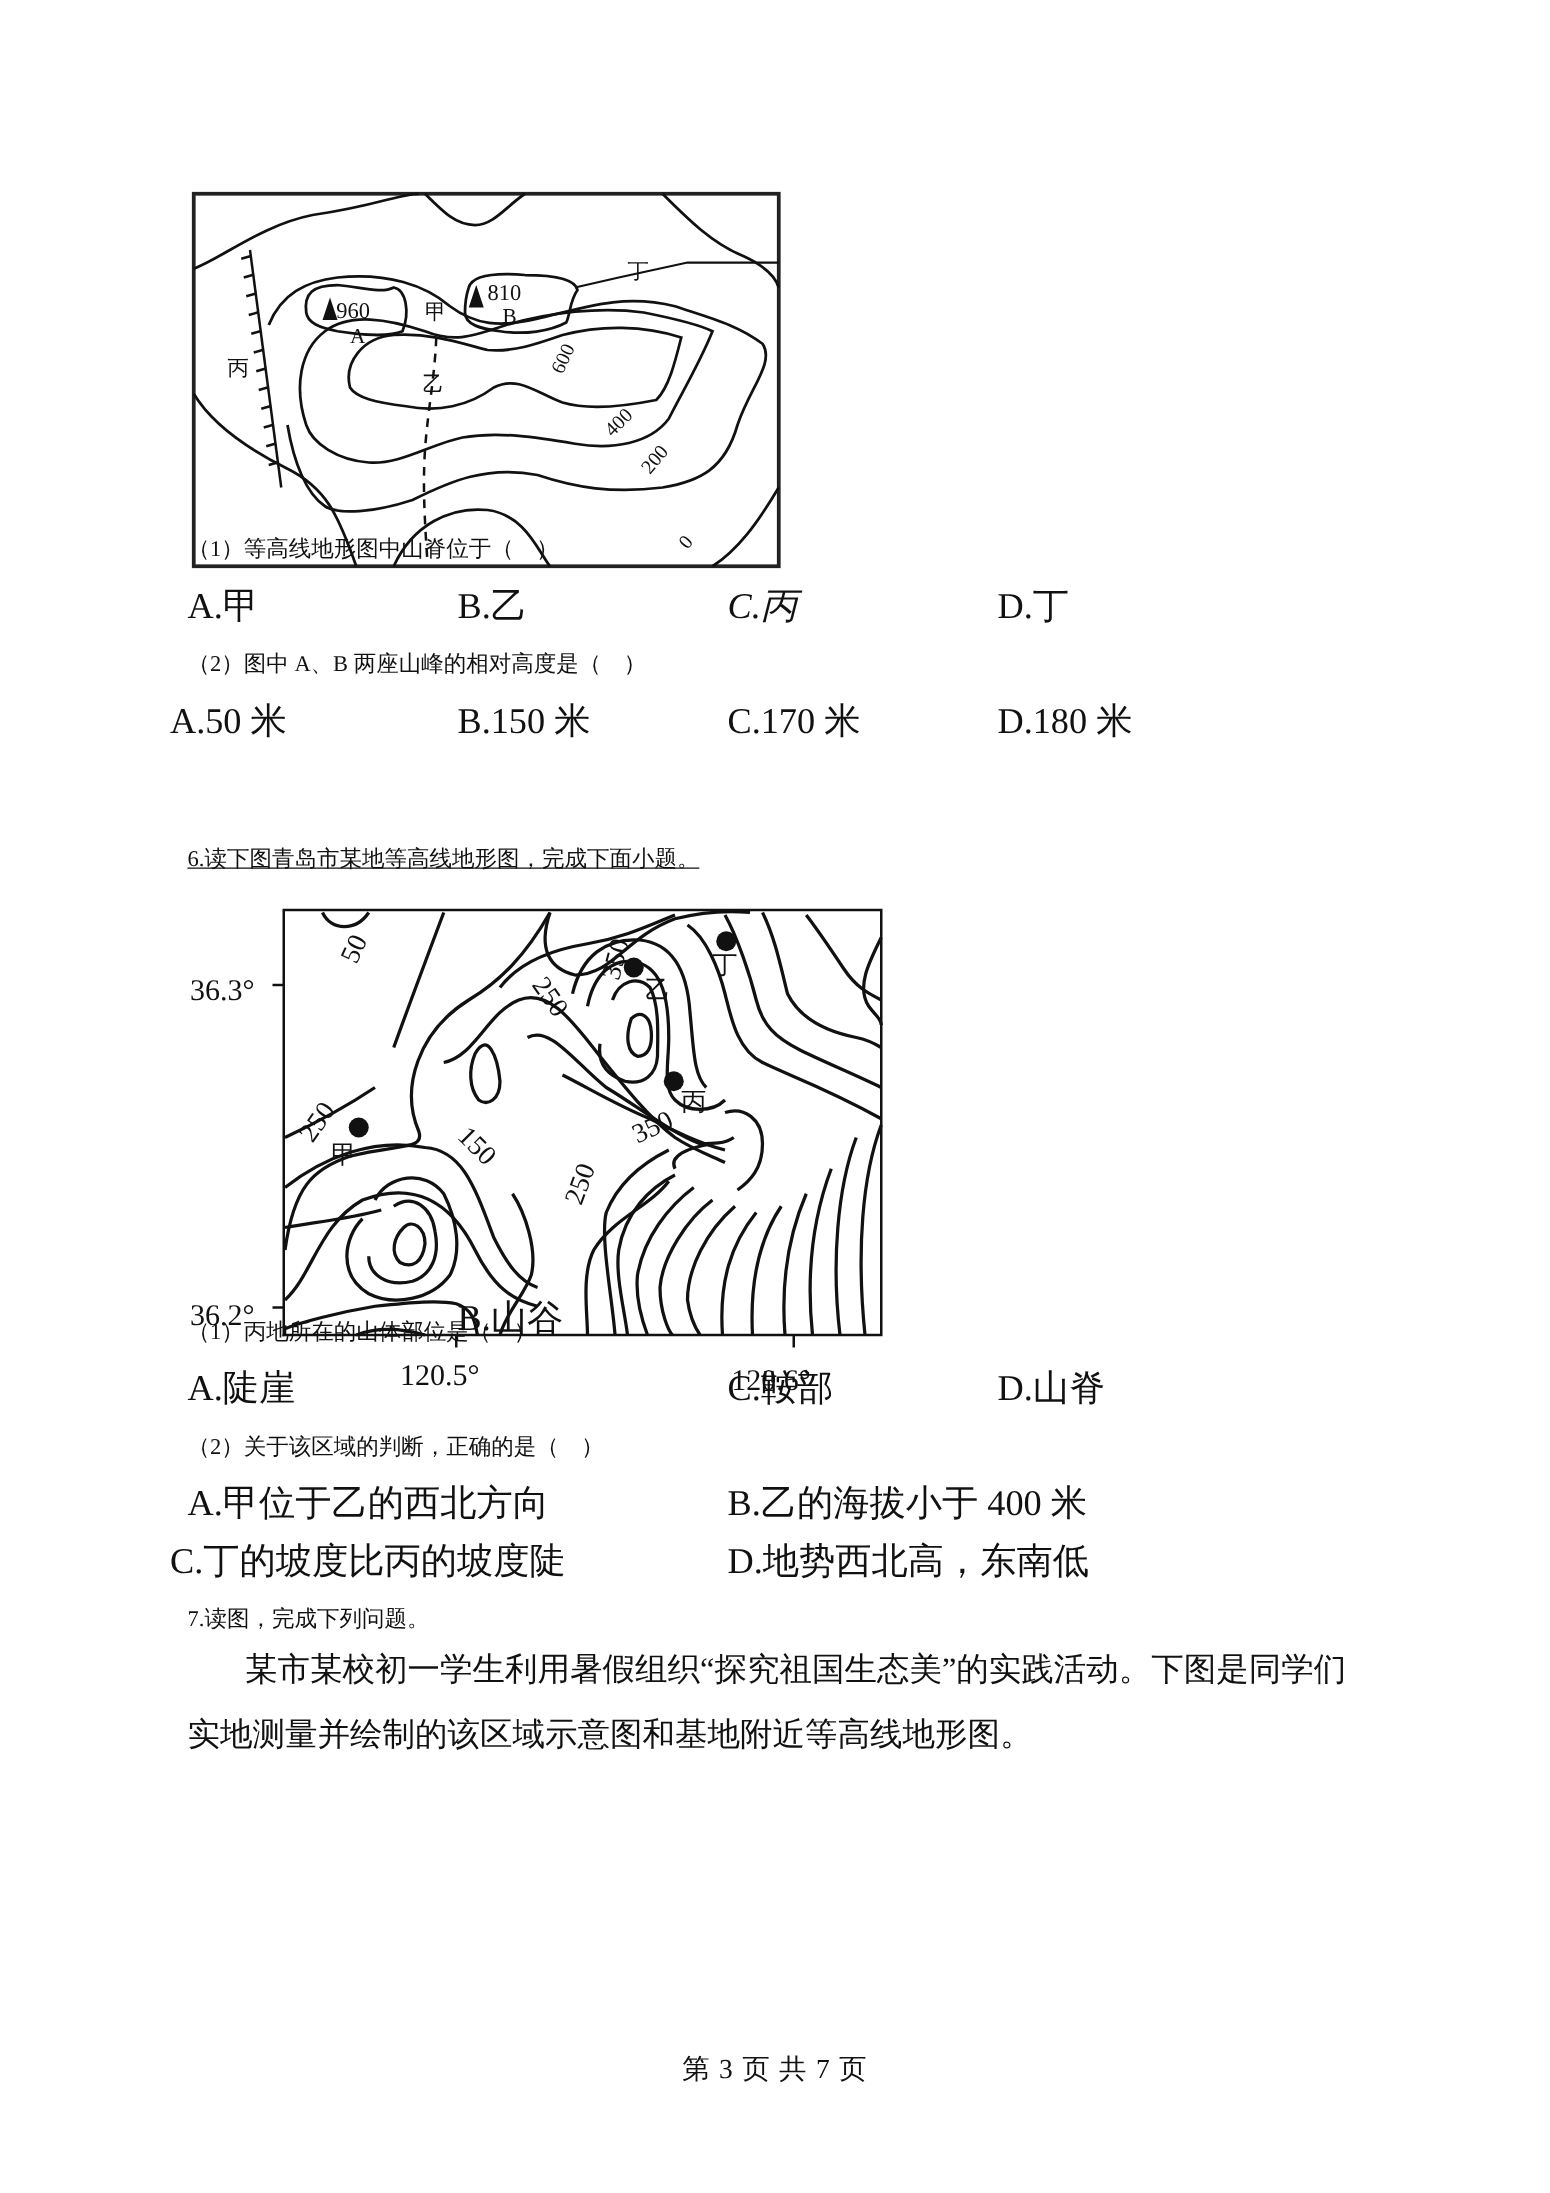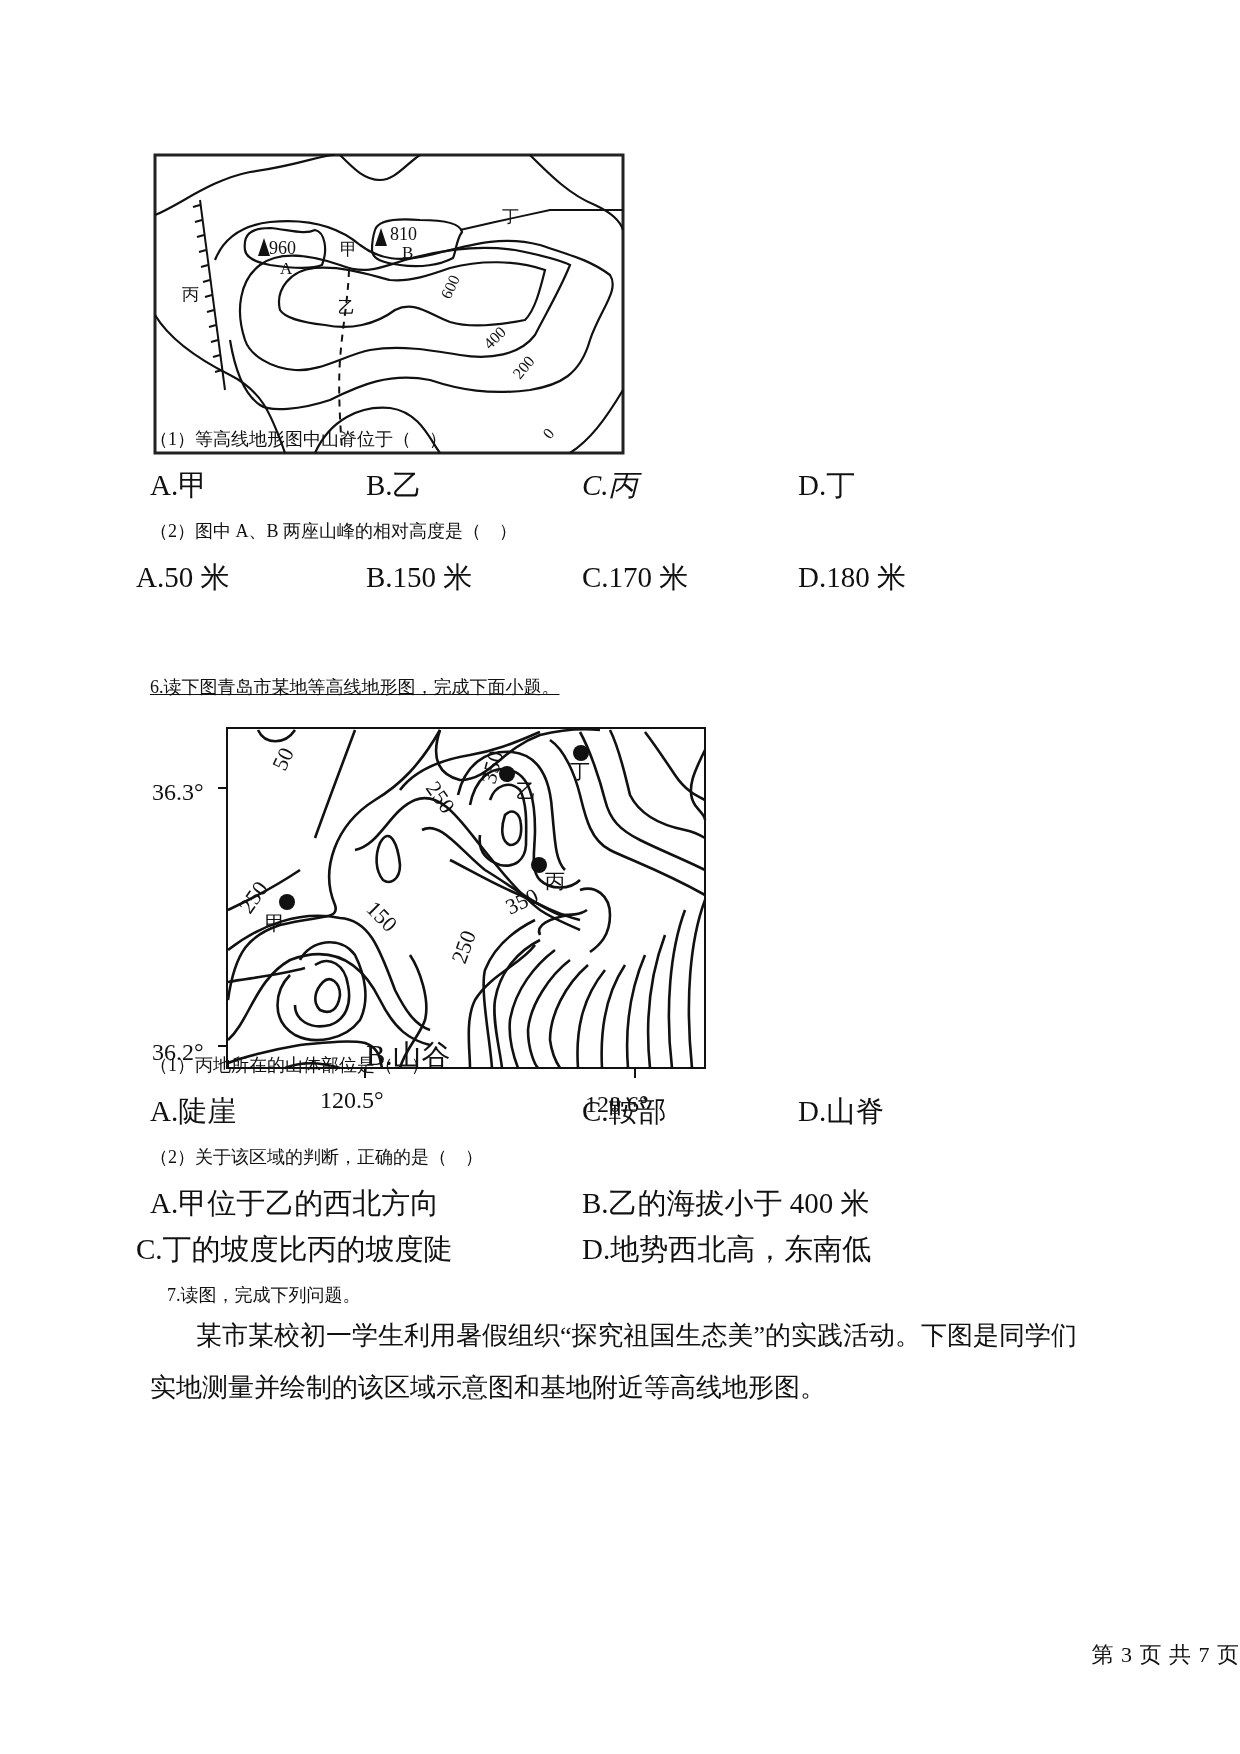--- a/index.html
+++ b/index.html
@@ -3,21 +3,21 @@
 <meta charset="utf-8">
 <style>
   html, body { margin: 0; padding: 0; background: #ffffff; }
   body { width: 1240px; height: 1754px; position: relative; overflow: hidden;
          font-family: "Liberation Serif", "DejaVu Serif", serif; color: #111; }
   .line { position: absolute; font-size: 18px; line-height: 30px; white-space: nowrap; }
   .opt { position: absolute; font-size: 29px; line-height: 30px; white-space: nowrap; }
   .map { position: absolute; }
   svg text { font-family: "Liberation Serif", "DejaVu Serif", serif; fill: #111; }
   .para { position: absolute; left: 150px; width: 940px; font-size: 26px; line-height: 52px; text-indent: 46px; }
-  .footer { position: absolute; top: 1640px; left: 0; width: 1240px; text-align: right; font-size: 22px; letter-spacing: 1px; }
+  .footer { position: absolute; top: 1640px; left: 0; width: 1240px; text-align: center; font-size: 22px; letter-spacing: 1px; }
 </style>
 </head>
 <body>
 
 <div class="map" style="left:150px; top:150px; width:480px; height:310px;">
   <svg width="480" height="310" viewBox="0 0 480 310">
     <rect x="5" y="5" width="468" height="298" fill="#fff" stroke="#222" stroke-width="3"></rect>
     <g fill="none" stroke="#111" stroke-width="2.2">
 
       <path d="M5,65 C30,55 60,30 100,22 C150,15 170,5 185,5"></path>
@@ -176,16 +176,16 @@
 <div class="opt" style="top:1040px; left:366px;text-align:right;">B.山谷</div>
 <div class="opt" style="top:1096px; left:582px;">C.鞍部</div>
 <div class="opt" style="top:1096px; left:798px;">D.山脊</div>
 
 <div class="line" style="top:1142px; left:150px;">（2）关于该区域的判断，正确的是（　）</div>
 <div class="opt" style="top:1188px; left:150px;">A.甲位于乙的西北方向</div>
 <div class="opt" style="top:1188px; left:582px;">B.乙的海拔小于 400 米</div>
 <div class="opt" style="top:1234px; left:136px;text-align:right;">C.丁的坡度比丙的坡度陡</div>
 <div class="opt" style="top:1234px; left:582px;">D.地势西北高，东南低</div>
 
-<div class="line" style="top:1280px; left:167px;font-family:Liberation Serif, serif;">7.读图，完成下列问题。</div>
+<div class="line" style="top:1280px; left:150px;font-family:Liberation Serif, serif;">7.读图，完成下列问题。</div>
 <div class="para" style="top:1310px;">某市某校初一学生利用暑假组织“探究祖国生态美”的实践活动。下图是同学们实地测量并绘制的该区域示意图和基地附近等高线地形图。</div>
 
 <div class="footer">第 3 页 共 7 页</div>
 
 </body></html>

